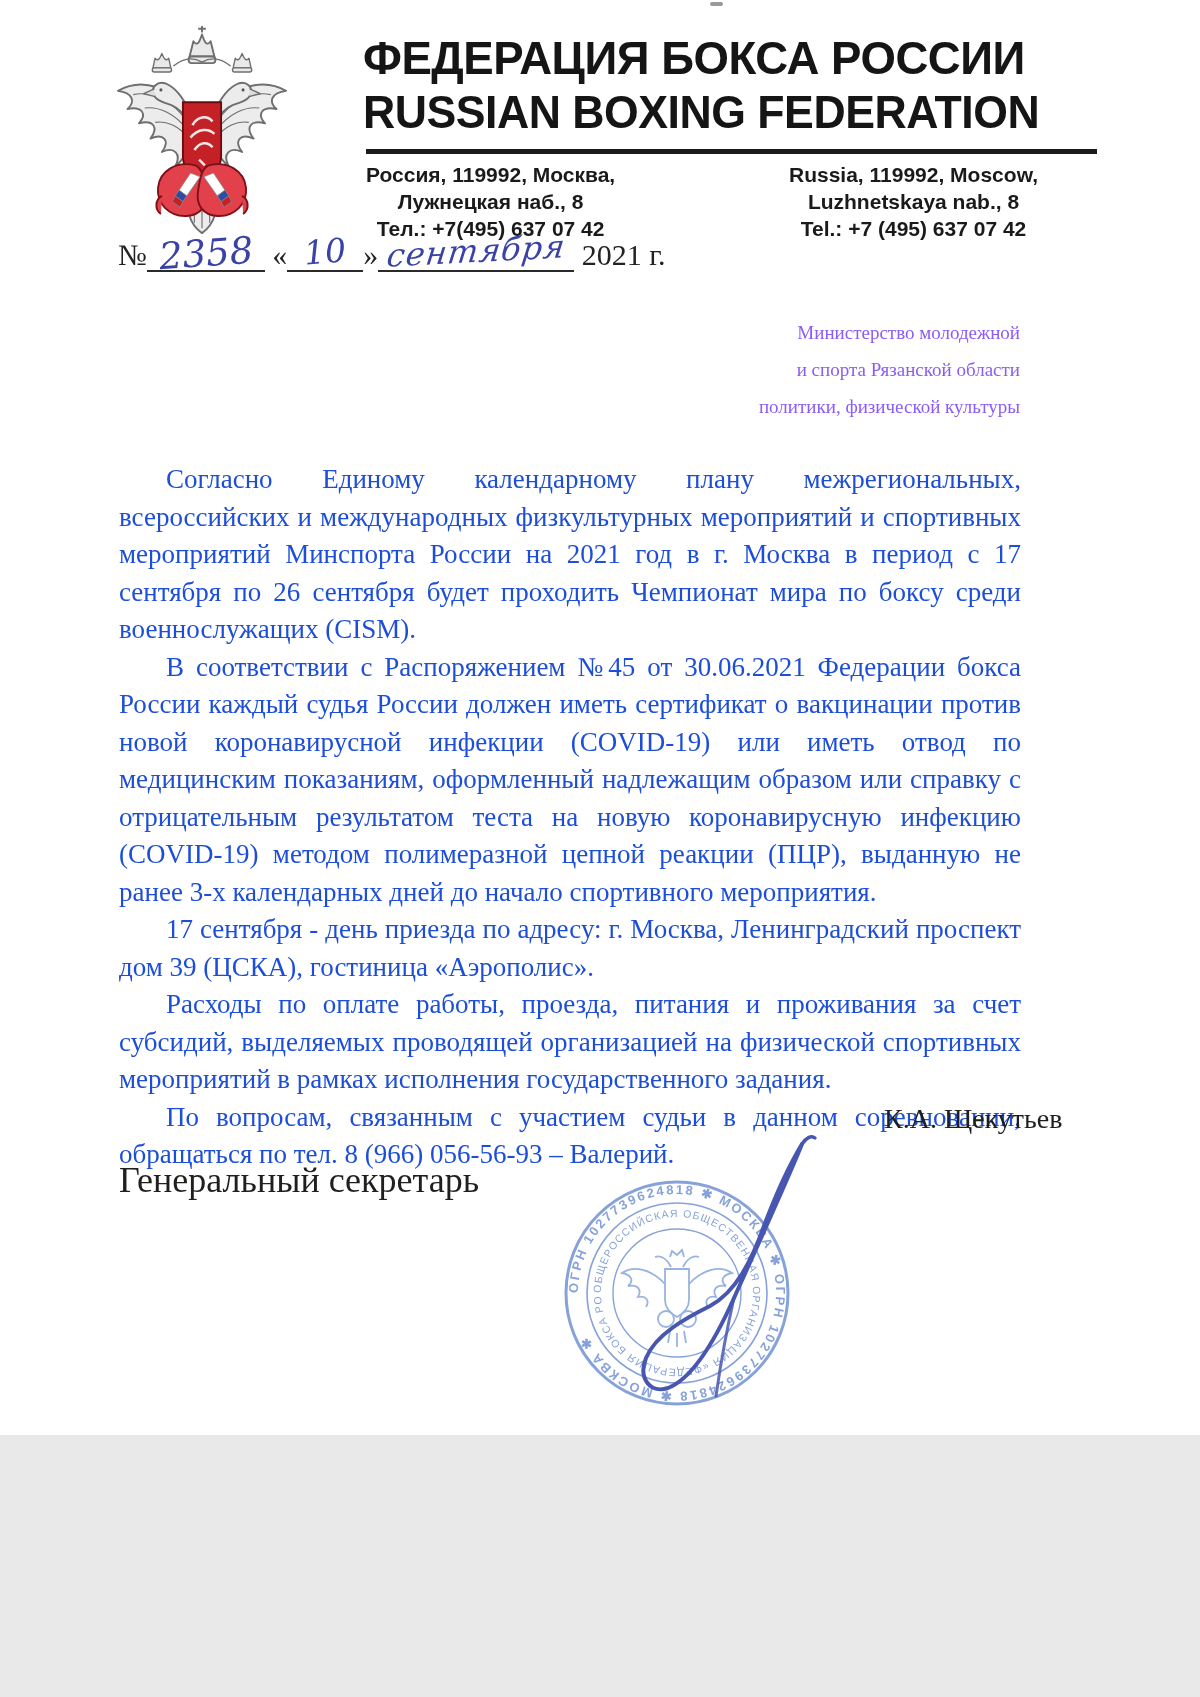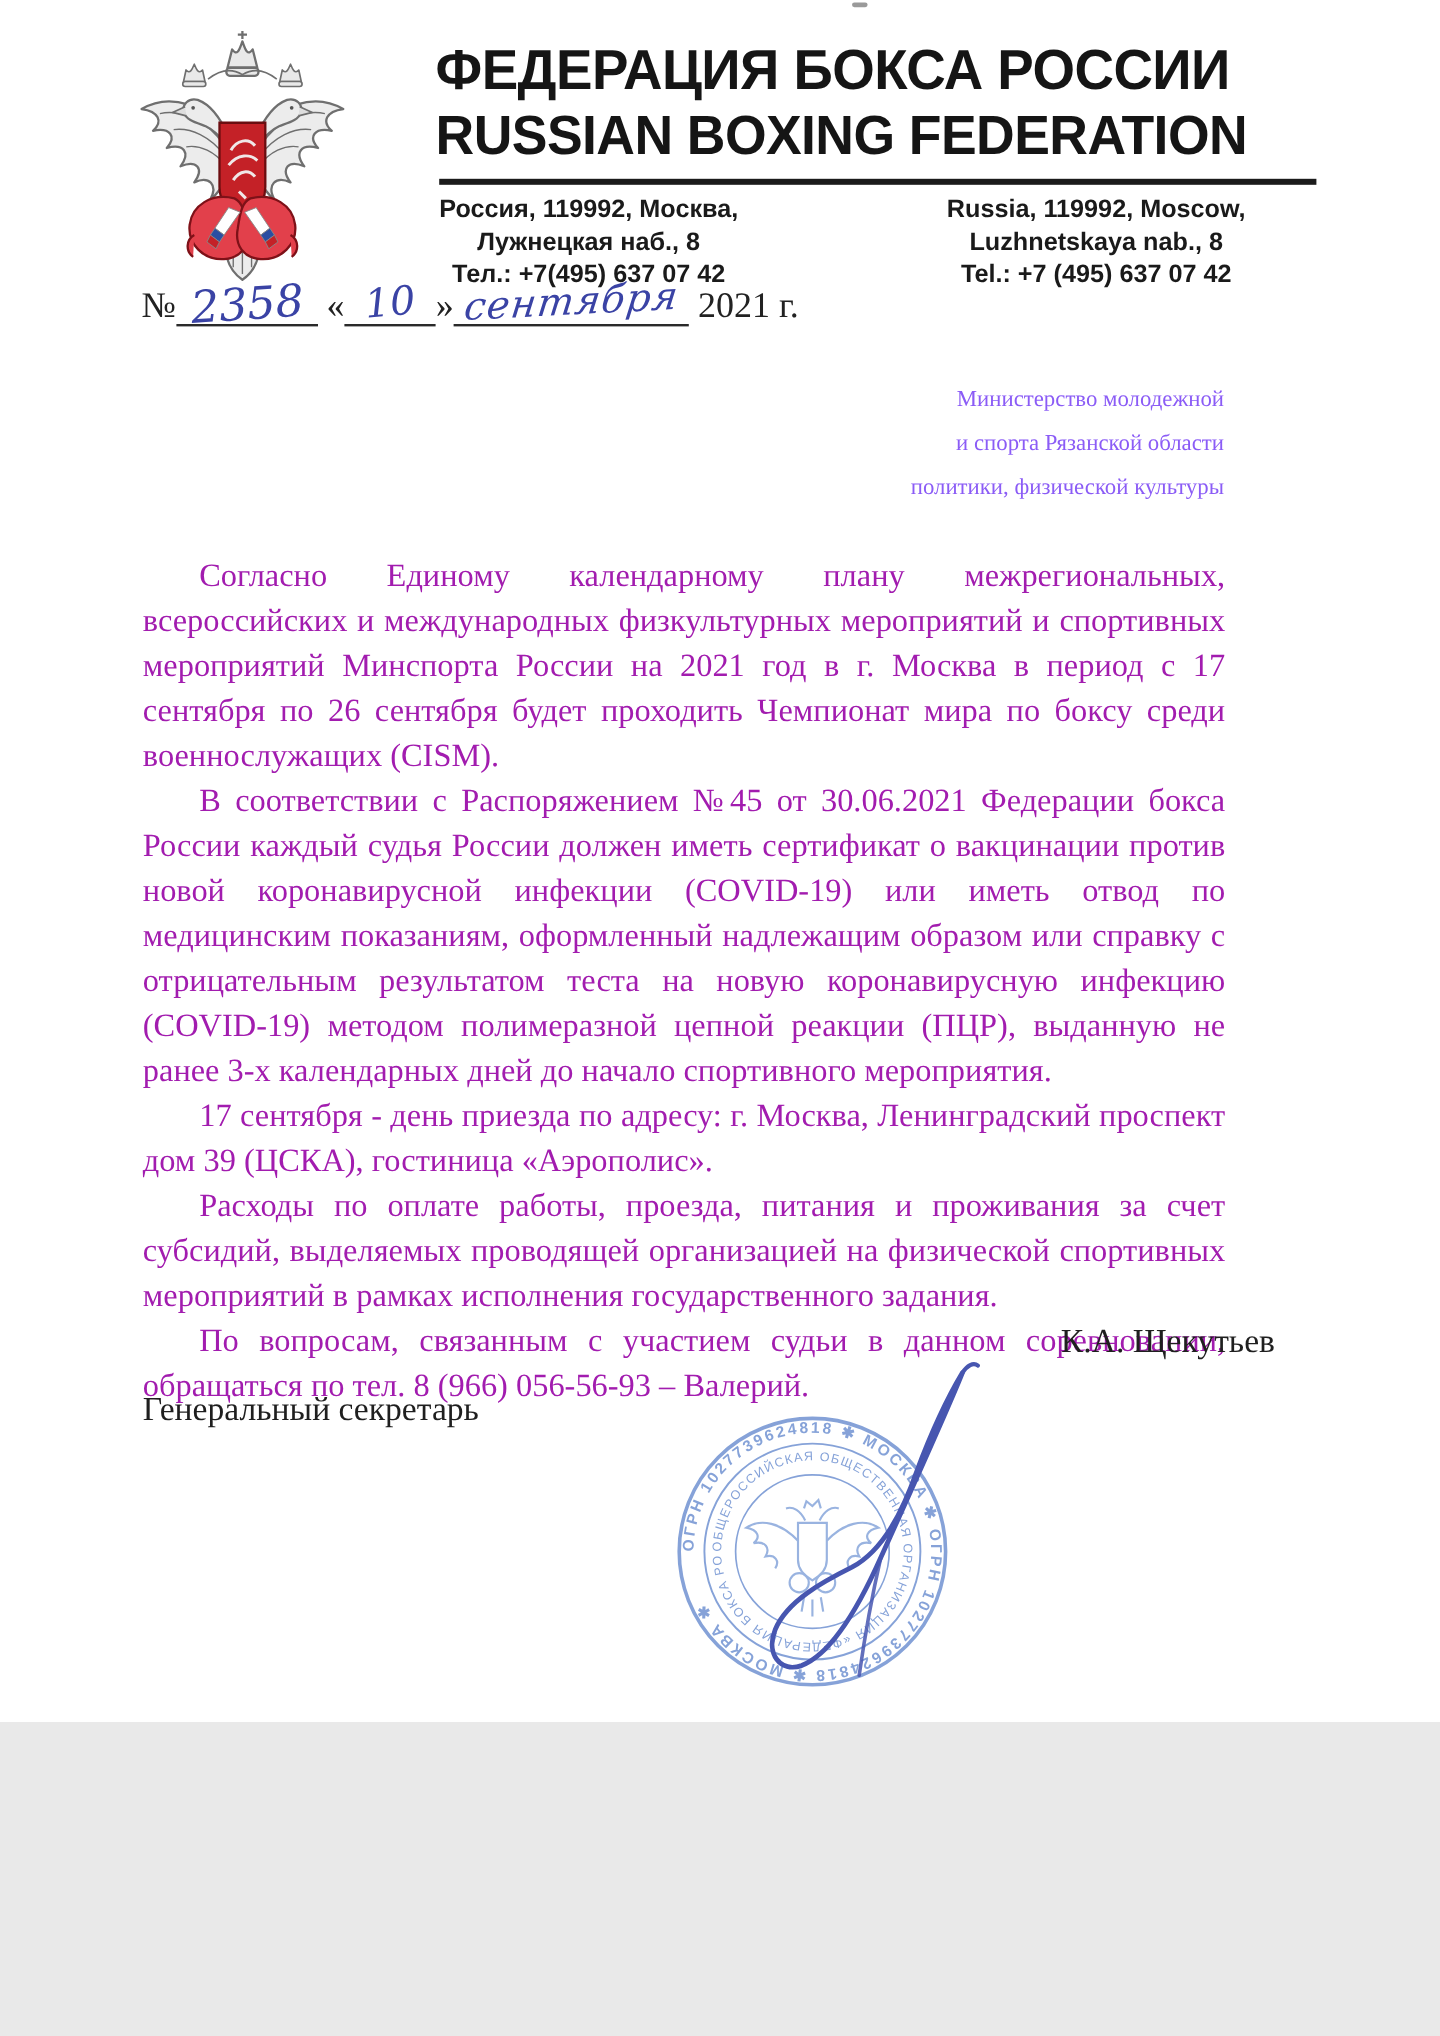--- a/index.html
+++ b/index.html
@@ -35,25 +35,25 @@
   .hand-day{font-size:33px;transform:rotate(-5deg);}
   .hand-month{font-size:32px;letter-spacing:1px;transform:rotate(-3deg) skewX(-10deg);}
   .b-number{width:118px;} .b-day{width:76px;} .b-month{width:196px;}
 
   
   .addressee{position:absolute;left:630px;top:314px;width:390px;
     text-align:right;font-size:19px;line-height:37px;color:#8b5cf6;}
 
   
   .body-text{position:absolute;left:119px;top:461px;width:902px;
-    font-size:27px;line-height:37.5px;text-align:justify;color:#a21caf;}
+    font-size:27px;line-height:37.5px;text-align:justify;color:#1d4ed8;}
   .body-text p{margin:0;text-indent:47px;}
 
   
-  .sign-title{position:absolute;left:119px;top:1159px;font-size:28px;}
+  .sign-title{position:absolute;left:119px;top:1159px;font-size:36px;}
   .sign-name{position:absolute;left:884px;top:1103px;font-size:28px;}
   .stamp{position:absolute;left:550px;top:1166px;width:254px;height:254px;opacity:.93;}
   .signature-stroke{position:absolute;left:592px;top:1128px;width:250px;height:310px;}
 
   
   .footer{position:absolute;left:118px;top:1551px;font-size:23px;line-height:31px;color:#222;}
 </style>
 </head>
 <body>
 

